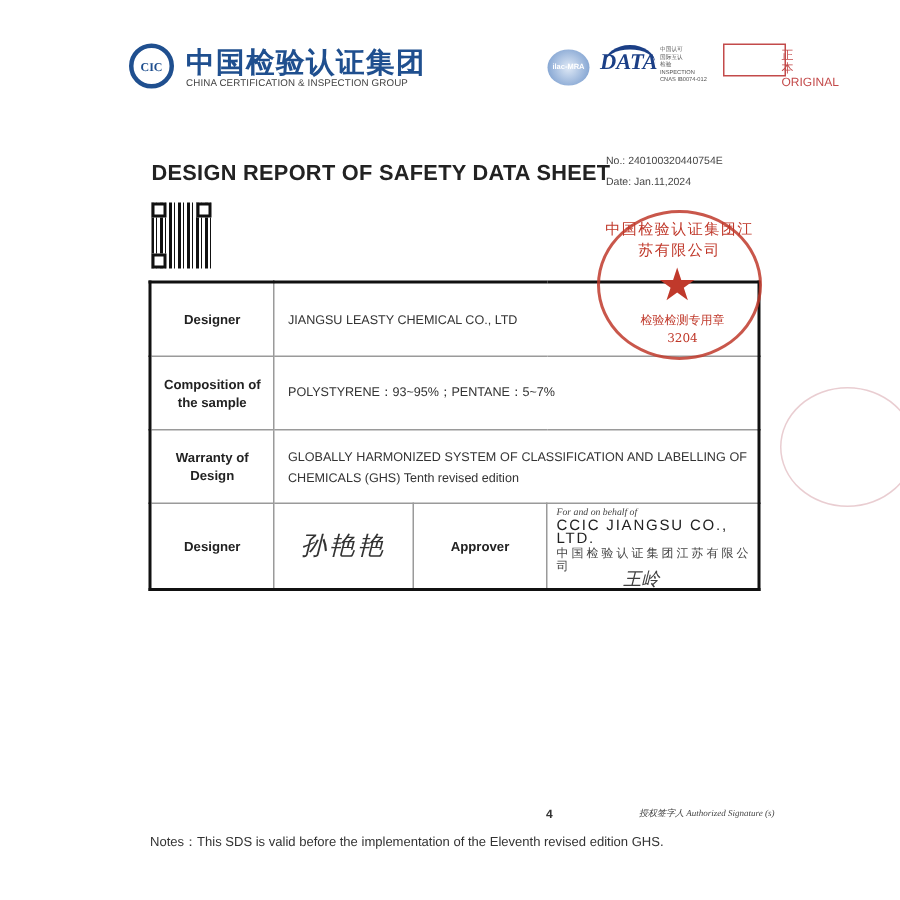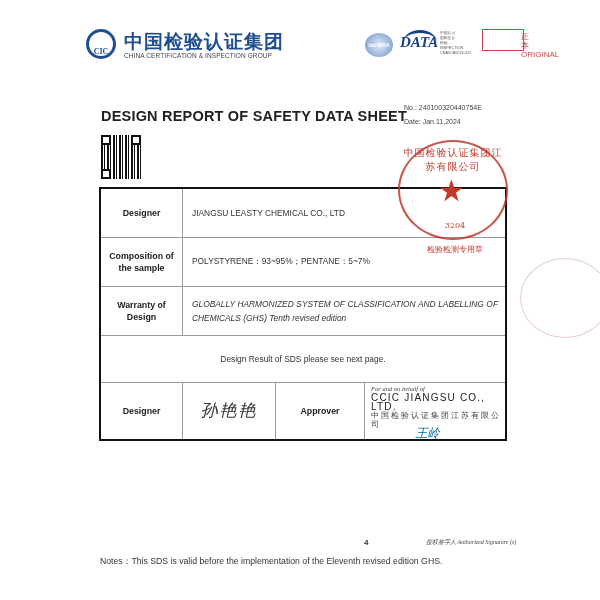--- a/index.html
+++ b/index.html
@@ -4,21 +4,21 @@
 <style>
   html, body { margin: 0; padding: 0; }
   body {
     width: 600px; height: 600px; background: #ffffff; position: relative; overflow: hidden;
     font-family: "Liberation Sans", "DejaVu Sans", sans-serif; color: #222;
   }
   .abs { position: absolute; }
   
   .logo-circle {
     left: 86px; top: 29px; width: 30px; height: 30px; border-radius: 50%;
-    border: 3px solid #1f4f8f; box-sizing: border-box; display: flex; align-items: flex-end; justify-content: center;
+    border: 3px solid #1f4f8f; box-sizing: border-box; display: flex; align-items: center; justify-content: center;
     font-size: 8px; font-weight: bold; color: #1f4f8f; font-family: "Liberation Serif", serif;
   }
   .logo-cn { left: 124px; top: 29px; font-size: 19px; font-weight: bold; color: #1f4f8f; letter-spacing: 1px; font-family: "DejaVu Sans", sans-serif; }
   .logo-en { left: 124px; top: 52px; font-size: 6.5px; color: #444; letter-spacing: 0.1px; }
   
   .ilac { left: 365px; top: 33px; width: 28px; height: 24px; border-radius: 50%; background: radial-gradient(circle, #dfe9f6 0%, #6c93c9 100%); font-size: 5px; color: #fff; display:flex; align-items:center; justify-content:center; font-weight:bold; }
   .cnas-mark { left: 400px; top: 34px; font-size: 15px; font-weight: bold; font-style: italic; color: #1b3f86; font-family: "Liberation Serif", serif; }
   .cnas-arc { left: 403px; top: 30px; width: 34px; height: 22px; border-top: 3px solid #1b3f86; border-radius: 50% 50% 0 0; }
   .cnas-text { left: 440px; top: 31px; font-size: 3.8px; line-height: 5px; color: #555; width: 45px; }
   .original { left: 482px; top: 29px; width: 42px; height: 22px; border: 1px solid #c34a4a; color: #c34a4a; font-size: 8px; text-align: center; line-height: 9px; box-sizing: border-box; padding-top: 2px; padding-left: 38px; }
@@ -34,33 +34,33 @@
   .qr::after { right: 0; top: 0; }
   .qr-c { position:absolute; left:0; bottom:0; width:10px; height:10px; border:2px solid #111; background:#fff; box-sizing:border-box; }
   
   .table {
     left: 99px; top: 187px; width: 408px; border: 2px solid #111; border-collapse: collapse; position: absolute;
     font-size: 8.4px;
   }
   .table td { border: 1px solid #9a9a9a; vertical-align: middle; }
   .lbl { width: 79px; text-align: center; font-weight: bold; font-size: 8.8px; color: #222; line-height: 12px; }
   .val { padding-left: 9px; padding-right: 7px; color: #333; font-size: 8.4px; }
-  .justify { text-align: justify; text-align-last: left; line-height: 14px; font-style: italic; }
+  .justify { text-align: justify; text-align-last: left; line-height: 14px; }
   .span { text-align: center; color: #333; }
   .sig-hand { font-family: "DejaVu Serif", serif; font-size: 17px; color: #333; text-align: center; letter-spacing: 2px; font-style: italic; }
   .behalf { line-height: 9px; padding-left: 6px; }
   .behalf .s1 { font-size: 6.5px; font-style: italic; font-family: "Liberation Serif", serif; color: #444; }
   .behalf .s2 { font-size: 10px; letter-spacing: 1.2px; color: #222; }
   .behalf .s3 { font-size: 8px; font-family: "DejaVu Serif", serif; color: #444; letter-spacing: 2px; }
-  .behalf .s4 { font-size: 12px; font-family: "DejaVu Serif", serif; text-align: center; padding-right: 20px; font-style: italic; color:#0369a1; }
+  .behalf .s4 { font-size: 12px; font-family: "DejaVu Serif", serif; text-align: center; padding-right: 20px; font-style: italic; color:#404040; }
   
   .stamp { left: 398px; top: 140px; width: 110px; height: 100px; border: 2px solid #c0392b; border-radius: 50%; box-sizing: border-box; opacity: 0.85; }
   .stamp-star { left: 438px; top: 176px; font-size: 30px; color: #c0392b; line-height: 30px; }
   .stamp-arc { left: 402px; top: 146px; width: 102px; text-align: center; font-size: 10px; color: #c0392b; font-family: "DejaVu Serif", serif; letter-spacing: 1px; }
-  .stamp-l1 { left: 410px; top: 208px; width: 90px; text-align:center; font-size: 8px; color: #c0392b; font-family: "DejaVu Serif", serif; margin-top: 36px; }
+  .stamp-l1 { left: 410px; top: 208px; width: 90px; text-align:center; font-size: 8px; color: #c0392b; font-family: "DejaVu Serif", serif; }
   .stamp-l2 { left: 410px; top: 221px; width: 90px; text-align:center; font-size: 8px; color: #c0392b; font-family: "DejaVu Serif", serif; }
   .faint-stamp { left: 520px; top: 258px; width: 90px; height: 80px; border: 1.5px solid #e0b8bd; border-radius: 50%; box-sizing: border-box; opacity: 0.7; }
   
   .pageno { left: 364px; top: 538px; font-size: 8px; font-weight: bold; color: #333; }
   .authsig { left: 426px; top: 538px; font-size: 6px; color: #444; font-style: italic; font-family: "Liberation Serif", serif; }
   .notes { left: 100px; top: 556px; font-size: 8.7px; color: #333; }
 </style>
 </head>
 <body>
 
@@ -104,23 +104,20 @@
     <td class="val" colspan="3">JIANGSU LEASTY CHEMICAL CO., LTD</td>
   </tr>
   <tr style="height:49px">
     <td class="lbl">Composition of the sample</td>
     <td class="val" colspan="3">POLYSTYRENE：93~95%；PENTANE：5~7%</td>
   </tr>
   <tr style="height:49px">
     <td class="lbl">Warranty of Design</td>
     <td class="val justify" colspan="3">GLOBALLY HARMONIZED SYSTEM OF CLASSIFICATION AND LABELLING OF CHEMICALS (GHS) Tenth revised edition</td>
   </tr>
-  <tr style="height:47px">
-    <td class="span" colspan="4">Design Result of SDS please see next page.</td>
-  </tr>
   <tr style="height:53px">
     <td class="lbl">Designer</td>
     <td class="sig-hand" style="width:90px">孙艳艳</td>
     <td class="lbl" style="width:86px">Approver</td>
     <td class="behalf">
       <div class="s1">For and on behalf of</div>
       <div class="s2">CCIC JIANGSU CO., LTD.</div>
       <div class="s3">中国检验认证集团江苏有限公司</div>
       <div class="s4">王岭</div>
     </td>

